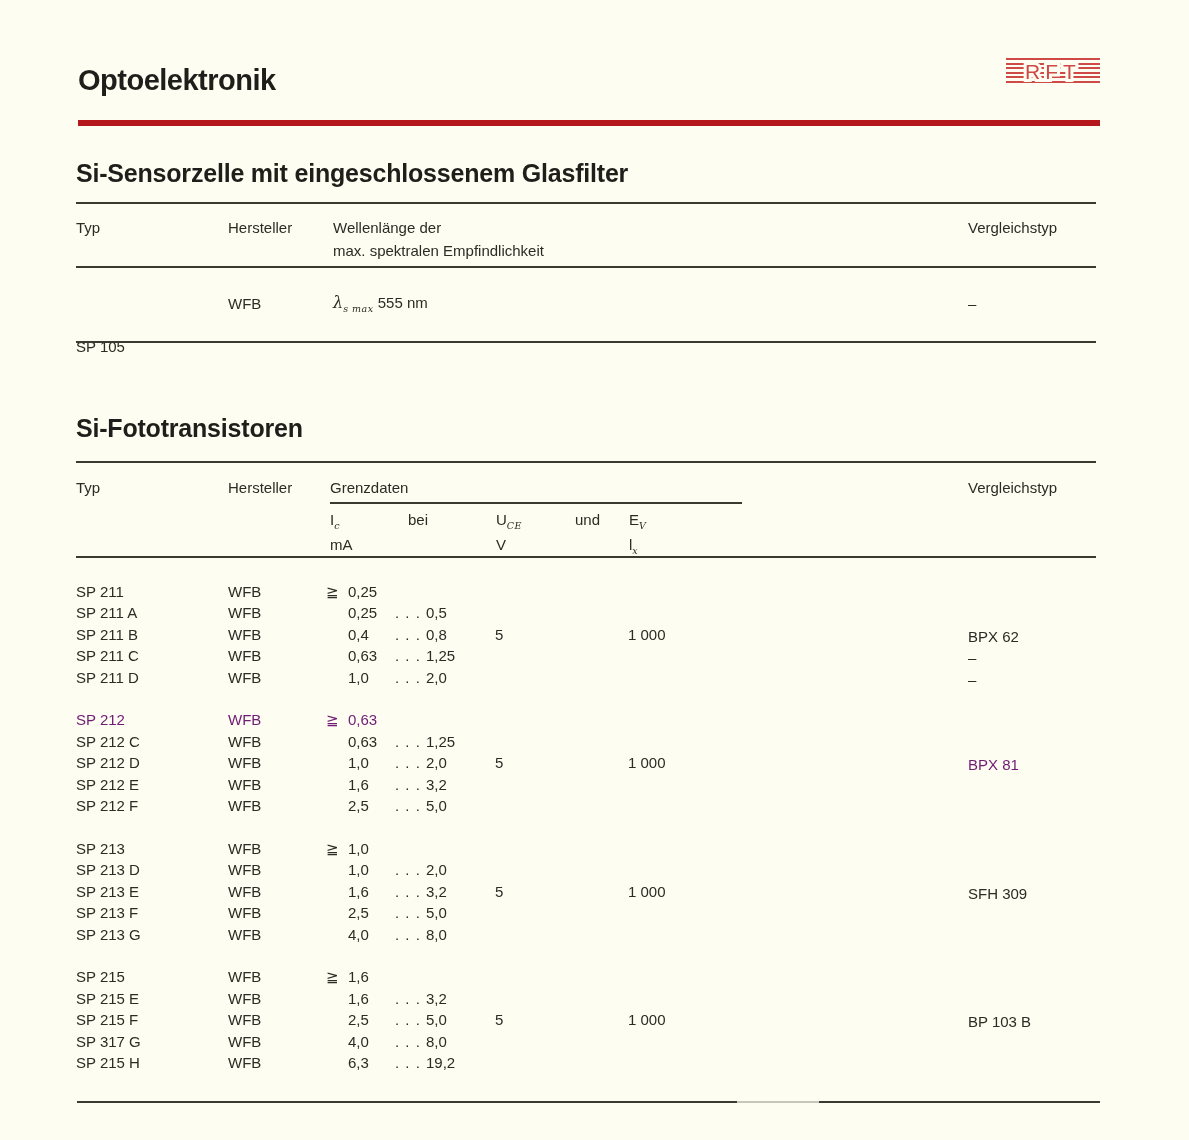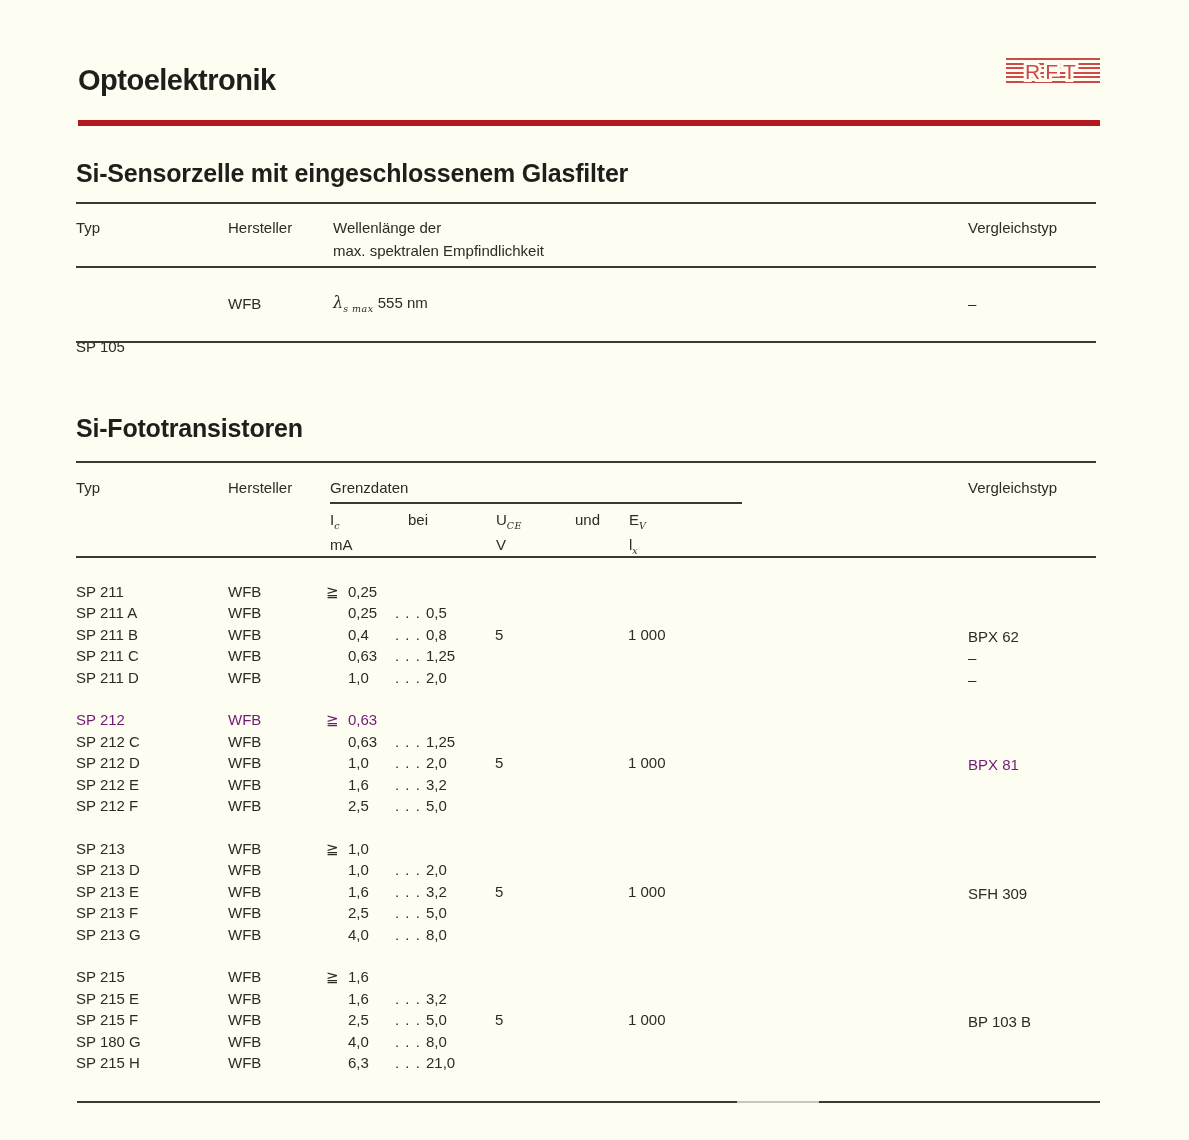--- a/index.html
+++ b/index.html
@@ -256,31 +256,31 @@
       </div>
       <div class="trow">
         <span class="cell c-typ">SP 215 F</span>
         <span class="cell c-her">WFB</span>
         <span class="cell c-ic"><span class="ic-prefix"></span><span class="ic-from">2,5</span><span class="ic-dots">. . .</span><span class="ic-to">5,0</span></span>
         <span class="cell c-uce">5</span>
         <span class="cell c-ev">1 000</span>
         <span class="cell c-ver"></span>
       </div>
       <div class="trow">
-        <span class="cell c-typ">SP 180 G</span>
+        <span class="cell c-typ">SP 317 G</span>
         <span class="cell c-her">WFB</span>
         <span class="cell c-ic"><span class="ic-prefix"></span><span class="ic-from">4,0</span><span class="ic-dots">. . .</span><span class="ic-to">8,0</span></span>
         <span class="cell c-uce"></span>
         <span class="cell c-ev"></span>
         <span class="cell c-ver"></span>
       </div>
       <div class="trow">
         <span class="cell c-typ">SP 215 H</span>
         <span class="cell c-her">WFB</span>
-        <span class="cell c-ic"><span class="ic-prefix"></span><span class="ic-from">6,3</span><span class="ic-dots">. . .</span><span class="ic-to">21,0</span></span>
+        <span class="cell c-ic"><span class="ic-prefix"></span><span class="ic-from">6,3</span><span class="ic-dots">. . .</span><span class="ic-to">19,2</span></span>
         <span class="cell c-uce"></span>
         <span class="cell c-ev"></span>
         <span class="cell c-ver"></span>
       </div>
     </div>
   </div>
 
 <div class="bottom-rule"></div>
 
 </body></html>

